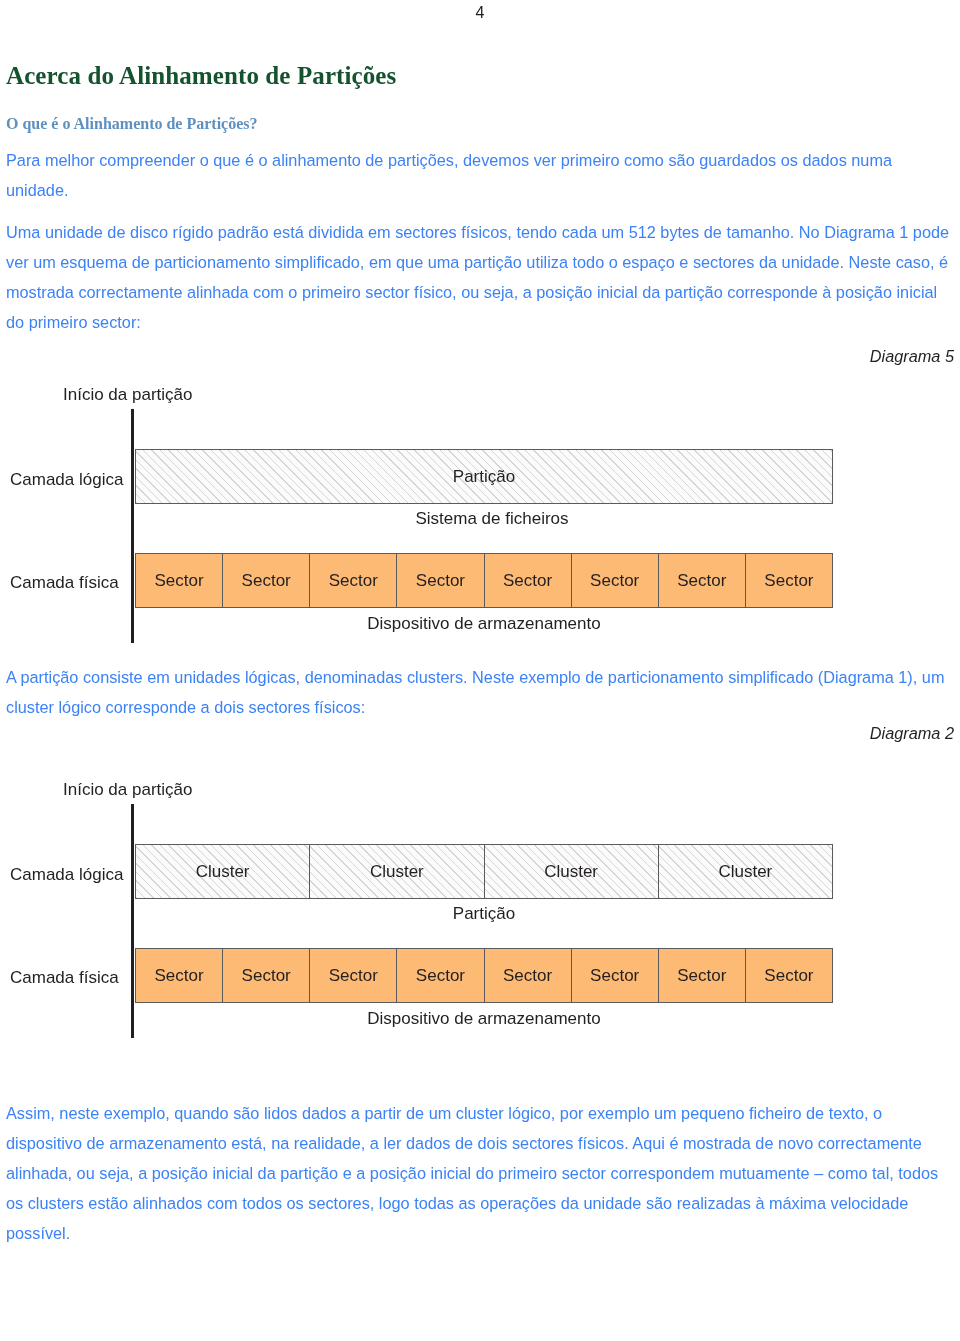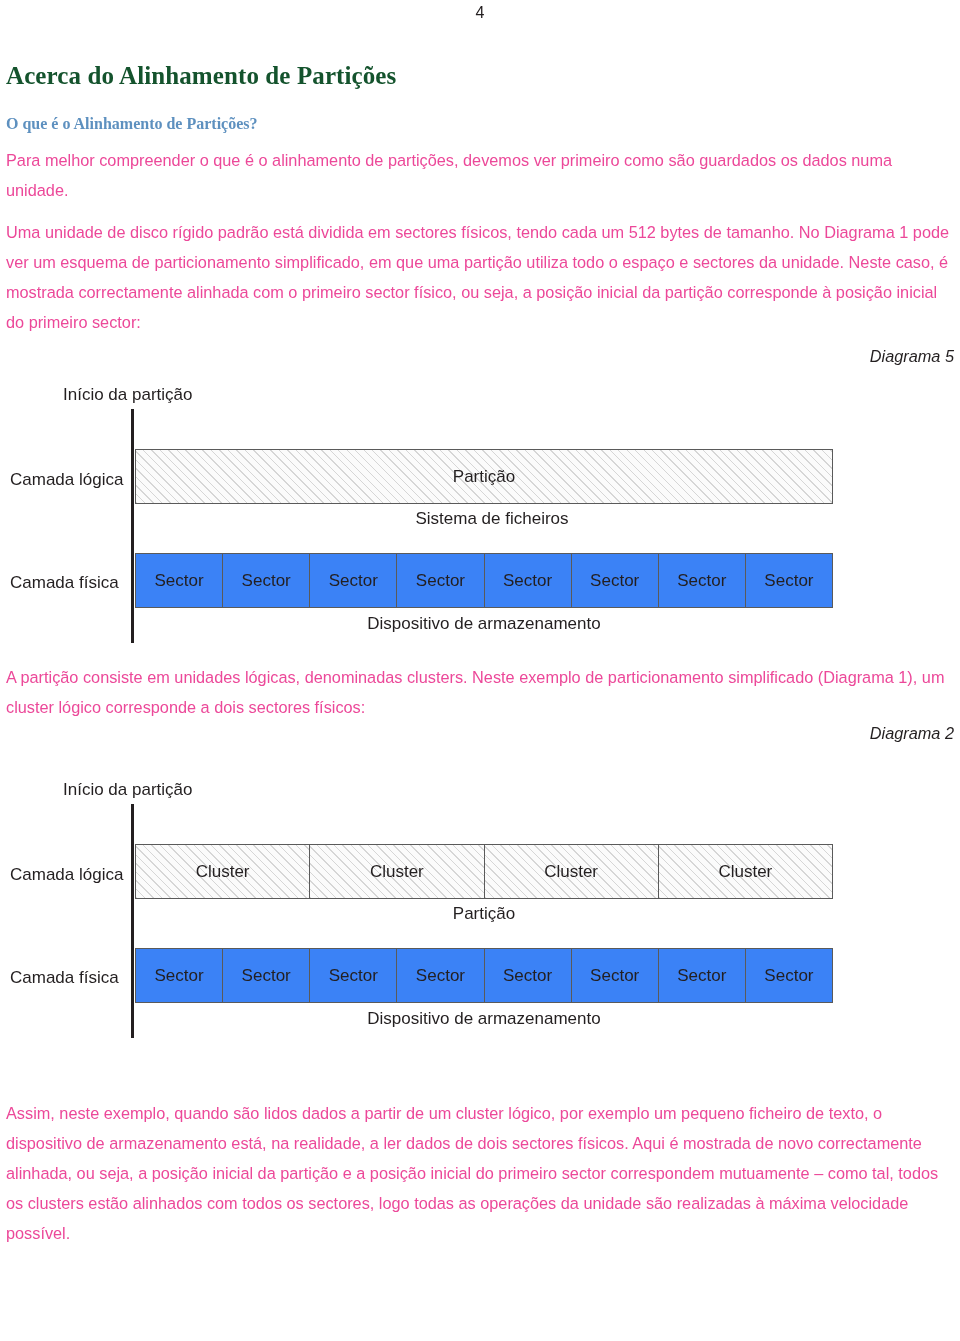--- a/index.html
+++ b/index.html
@@ -59,21 +59,21 @@
     white-space: nowrap;
   }
 
   
   .para {
     position: absolute;
     left: 6px;
     width: 948px;
     font-size: 16.3px;
     line-height: 30px;
-    color: #ec4899;
+    color: #3b82f6;
     text-align: left;
   }
   #para-intro   { top: 145px; }
   #para-sectors { top: 217px; }
   #para-cluster { top: 662px; }
   #para-final   { top: 1098px; }
 
   .diagram-caption {
     position: absolute;
     right: 6px;
@@ -135,21 +135,21 @@
   .cell {
     flex: 1 1 0;
     box-sizing: border-box;
     border: 1.4px solid #5a5a5a;
     border-right-width: 0;
     display: flex;
     align-items: center;
     justify-content: center;
     font-size: 17px;
     color: #231f20;
-    background: #3b82f6;
+    background: #fdba74;
   }
   .cell:last-child { border-right-width: 1.4px; }
 
   
   .cell.hatched {
     background-color: #fbfbfb;
     background-image: repeating-linear-gradient(
       45deg,
       #d6d6d6 0px,
       #d6d6d6 1px,

